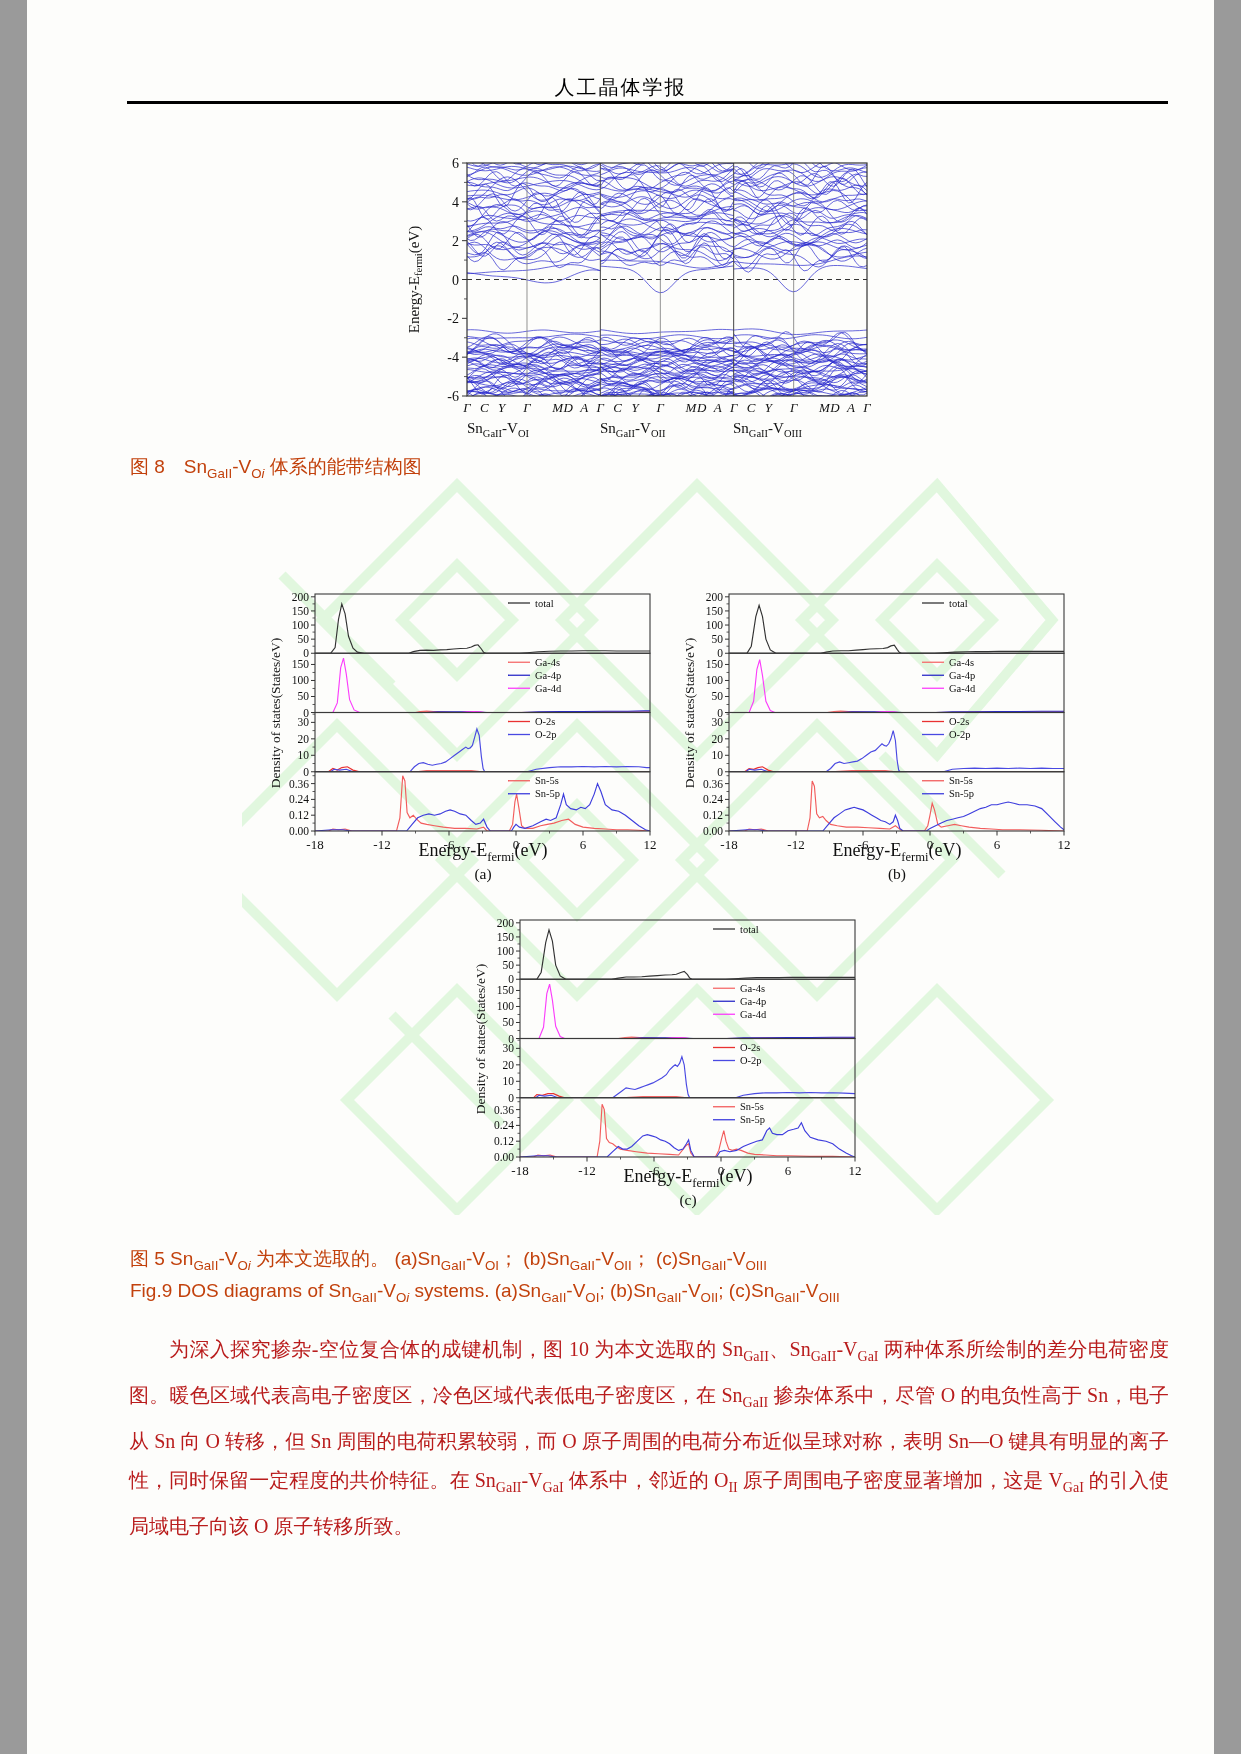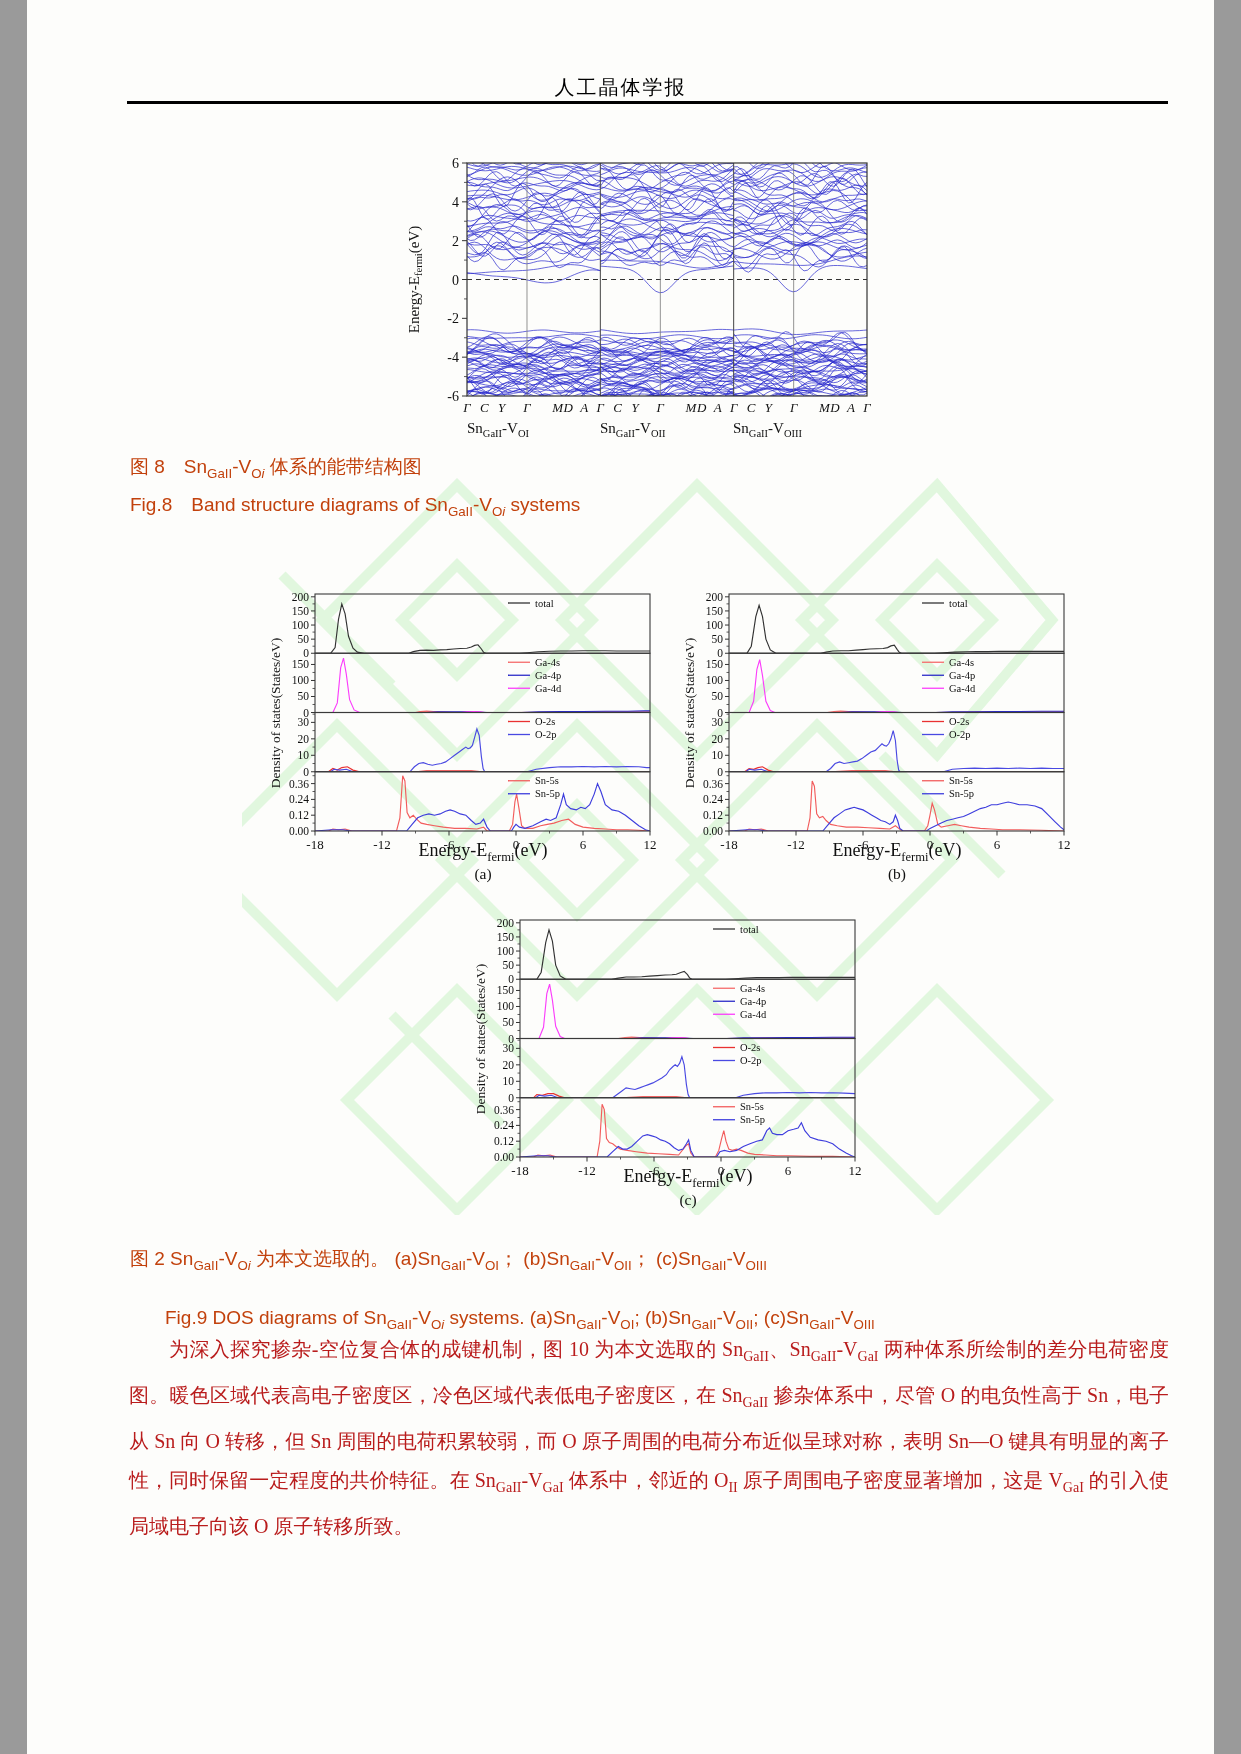--- a/index.html
+++ b/index.html
@@ -9,21 +9,21 @@
   .journal-title{position:absolute;top:74px;left:0;width:100%;text-align:center;
         font-size:20px;letter-spacing:2px;color:#000;}
   .header-rule{position:absolute;top:101px;left:100px;width:1041px;height:3px;background:#000;}
   .watermark{position:absolute;left:215px;top:455px;pointer-events:none;z-index:0;}
   .band-chart{position:absolute;left:370px;top:155px;z-index:1;}
   .band-labels{position:absolute;left:440px;top:420px;width:400px;display:flex;z-index:1;}
   .band-labels div{width:133px;text-align:left;font-size:15px;}
   .caption{position:absolute;left:103px;font-family:"Liberation Sans","DejaVu Sans",sans-serif;
         font-size:19px;color:#c2410c;z-index:1;white-space:nowrap;}
   #fig8-cn{top:454px;} #fig8-en{top:492px;}
-  #fig9-cn{top:1246px;} #fig9-en{top:1307px;margin-left:35px;}
+  #fig9-cn{top:1246px;} #fig9-en{top:1280px;}
   .dos{position:absolute;width:420px;height:310px;z-index:1;}
   #dos-a{left:221px;top:588px;} #dos-b{left:635px;top:588px;} #dos-c{left:426px;top:914px;}
   .dos-plot{position:absolute;left:0;top:0;}
   .dos-ylabel{position:absolute;width:280px;height:16px;line-height:16px;text-align:center;
         font-size:13.5px;left:-112px;top:117px;transform:rotate(-90deg);}
   .dos-title{position:absolute;left:75px;top:252px;width:320px;text-align:center;font-size:18px;}
   .dos-letter{position:absolute;left:75px;top:277px;width:320px;text-align:center;font-size:15.5px;}
   .para{position:absolute;left:102px;top:1330px;width:1040px;font-size:20px;line-height:39px;
         text-align:justify;text-indent:2em;z-index:1;color:#b91c1c;}
 </style>
@@ -386,21 +386,20 @@
         </g>
         <text transform="rotate(-90 22 124.5)" x="22" y="124.5" text-anchor="middle" font-family="&quot;Liberation Serif&quot;,serif" font-size="15" fill="#111"><tspan>Energy-E</tspan><tspan font-size="10.5" dy="3">fermi</tspan><tspan dy="-3">(eV)</tspan></text>
       </svg></div>
   <div class="band-labels">
     <div><span>Sn</span><sub>GaII</sub><span>-V</span><sub>OI</sub></div>
     <div><span>Sn</span><sub>GaII</sub><span>-V</span><sub>OII</sub></div>
     <div><span>Sn</span><sub>GaII</sub><span>-V</span><sub>OIII</sub></div>
   </div>
 
   <div class="caption" id="fig8-cn"><span>图 8　Sn</span><sub>GaII</sub><span>-V</span><sub>O</sub><sub style="font-style: italic;">i</sub><span> 体系的能带结构图</span></div>
-  <div class="caption" id="fig8-en"><span>Fig.8　Band structure diagrams of Sn</span><sub>GaII</sub><span>-V</span><sub>O</sub><sub style="font-style: italic;">i</sub><span> systems</span></div>
 
   <div class="dos" id="dos-a">
     <div class="dos-ylabel">Density of states(States/eV)</div>
     <div class="dos-plot"><svg width="420" height="266" viewBox="0 0 420 266">
           <defs>
             <clipPath id="dos_ac0">
               <rect x="67" y="6" width="335" height="59.25"></rect>
             </clipPath>
             <clipPath id="dos_ac1">
               <rect x="67" y="65.25" width="335" height="59.25"></rect>
@@ -788,18 +787,18 @@
             <line x1="167.5" x2="167.5" y1="243" y2="245.5" stroke="#333" stroke-width="0.8"></line>
             <line x1="234.5" x2="234.5" y1="243" y2="245.5" stroke="#333" stroke-width="0.8"></line>
             <line x1="301.5" x2="301.5" y1="243" y2="245.5" stroke="#333" stroke-width="0.8"></line>
             <line x1="368.5" x2="368.5" y1="243" y2="245.5" stroke="#333" stroke-width="0.8"></line>
           </g>
         </svg></div>
     <div class="dos-title"><span>Energy-E</span><sub>fermi</sub><span>(eV)</span></div>
     <div class="dos-letter">(c)</div>
   </div>
 
-  <div class="caption" id="fig9-cn"><span>图 2 Sn</span><sub>GaII</sub><span>-V</span><sub>O</sub><sub style="font-style: italic;">i</sub><span> 为本文选取的。 (a)Sn</span><sub>GaII</sub><span>-V</span><sub>OI</sub><span>； (b)Sn</span><sub>GaII</sub><span>-V</span><sub>OII</sub><span>； (c)Sn</span><sub>GaII</sub><span>-V</span><sub>OIII</sub></div>
+  <div class="caption" id="fig9-cn"><span>图 5 Sn</span><sub>GaII</sub><span>-V</span><sub>O</sub><sub style="font-style: italic;">i</sub><span> 为本文选取的。 (a)Sn</span><sub>GaII</sub><span>-V</span><sub>OI</sub><span>； (b)Sn</span><sub>GaII</sub><span>-V</span><sub>OII</sub><span>； (c)Sn</span><sub>GaII</sub><span>-V</span><sub>OIII</sub></div>
   <div class="caption" id="fig9-en"><span>Fig.9 DOS diagrams of Sn</span><sub>GaII</sub><span>-V</span><sub>O</sub><sub style="font-style: italic;">i</sub><span> systems. (a)Sn</span><sub>GaII</sub><span>-V</span><sub>OI</sub><span>; (b)Sn</span><sub>GaII</sub><span>-V</span><sub>OII</sub><span>; (c)Sn</span><sub>GaII</sub><span>-V</span><sub>OIII</sub></div>
 
   <div class="para"><span>为深入探究掺杂-空位复合体的成键机制，图 10 为本文选取的 Sn</span><sub>GaII</sub><span>、Sn</span><sub>GaII</sub><span>-V</span><sub>GaI</sub><span> 两种体系所绘制的差分电荷密度图。暖色区域代表高电子密度区，冷色区域代表低电子密度区，在 Sn</span><sub>GaII</sub><span> 掺杂体系中，尽管 O 的电负性高于 Sn，电子从 Sn 向 O 转移，但 Sn 周围的电荷积累较弱，而 O 原子周围的电荷分布近似呈球对称，表明 Sn—O 键具有明显的离子性，同时保留一定程度的共价特征。在 Sn</span><sub>GaII</sub><span>-V</span><sub>GaI</sub><span> 体系中，邻近的 O</span><sub>II</sub><span> 原子周围电子密度显著增加，这是 V</span><sub>GaI</sub><span> 的引入使局域电子向该 O 原子转移所致。</span></div>
 
 </div>
 
 </body></html>

